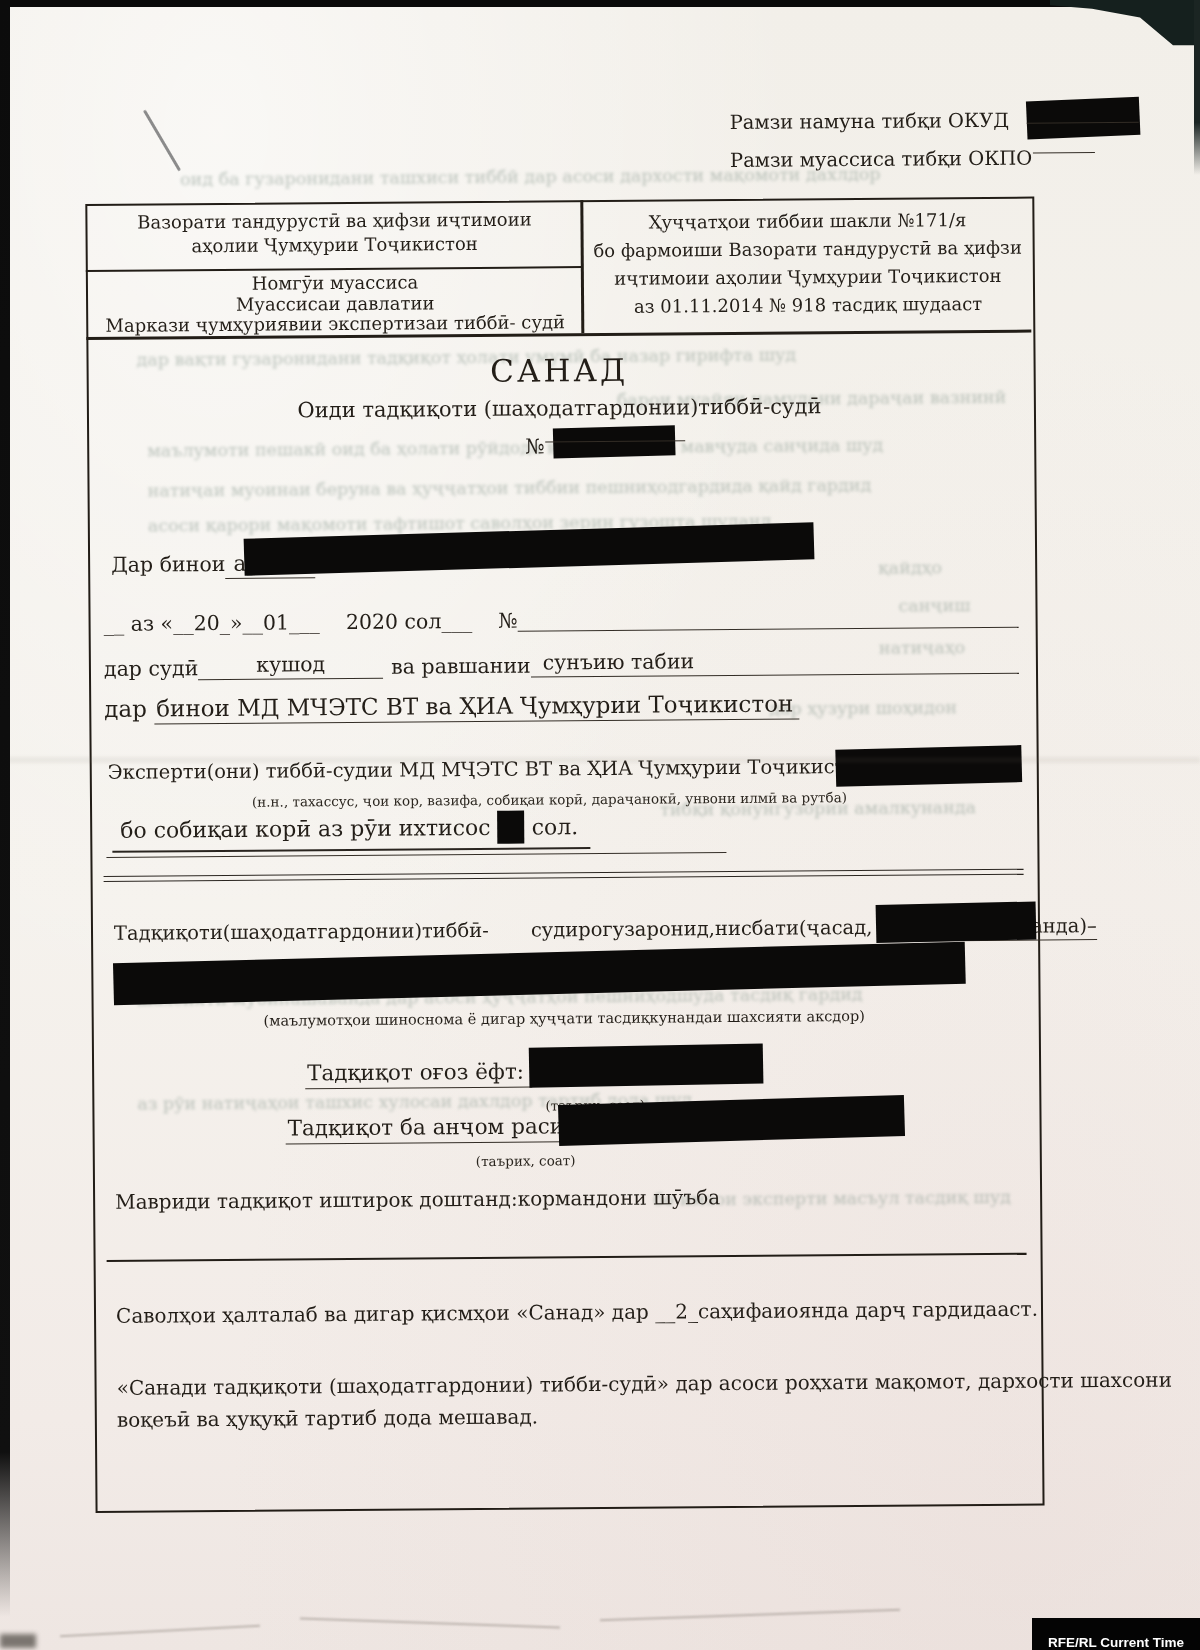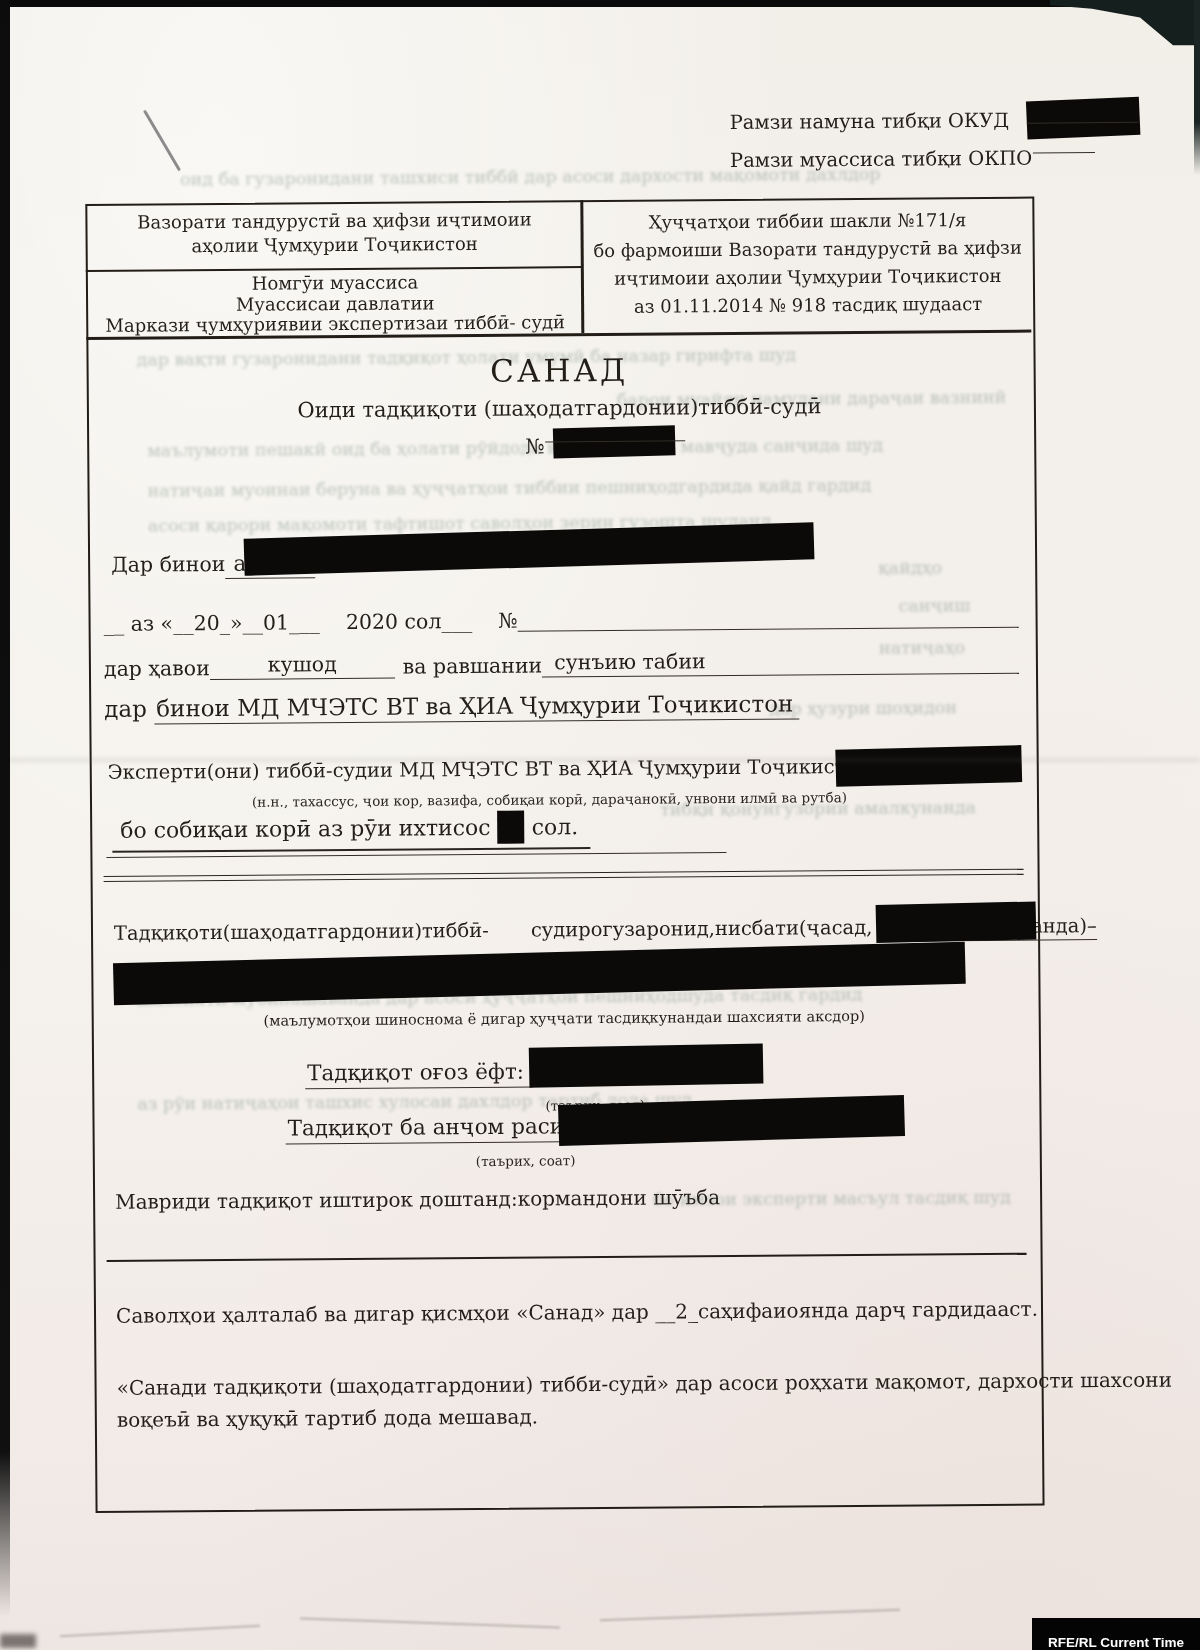--- a/index.html
+++ b/index.html
@@ -108,21 +108,21 @@
       <span>Дар бинои</span><span class="fill" style="padding:0 16px 2px 8px;font-size:21.5px;">ариза</span>
     </div>
     <div class="redact" style="left:246px;top:530px;width:570px;height:37px;transform:rotate(-1.2deg);"></div>
 
     <div class="abs t" style="left:105px;top:608px;width:915px;display:flex;font-size:20.5px;">
       <span class="pre">__ аз «__20_»__01___    2020 сол___    №</span>
       <span class="grow-rule"></span>
     </div>
 
     <div class="abs t" style="left:105px;top:650px;width:915px;display:flex;font-size:20.5px;align-items:flex-end;">
-      <span>дар ҳавои</span>
+      <span>дар судӣ</span>
       <span class="fill center" style="min-width:185px;padding-bottom:2px;">кушод</span>
       <span style="margin:0 0 0 8px;">ва равшании</span>
       <span class="fill" style="flex:1;padding:0 0 2px 12px;">сунъию табии</span>
     </div>
 
     <div class="abs t" style="left:105px;top:692px;font-size:23px;">
       <span>дар</span>
       <span class="fill" style="padding:0 6px 2px 2px;">бинои МД МЧЭТС ВТ ва ҲИА Ҷумҳурии Тоҷикистон</span>
     </div>
 

